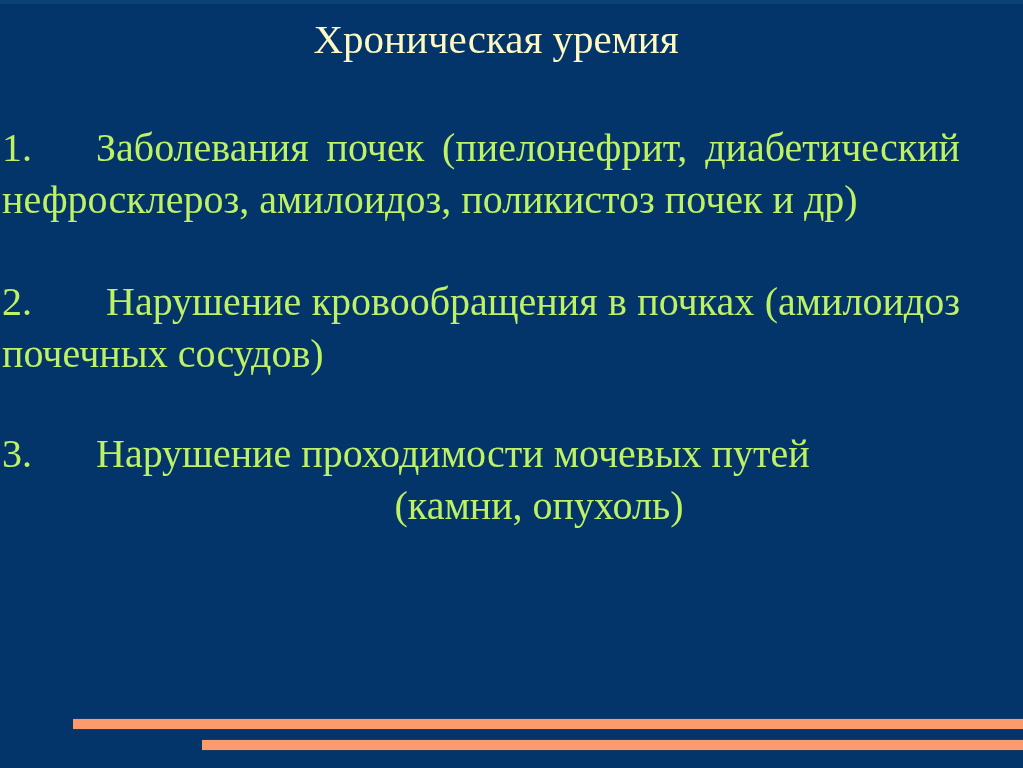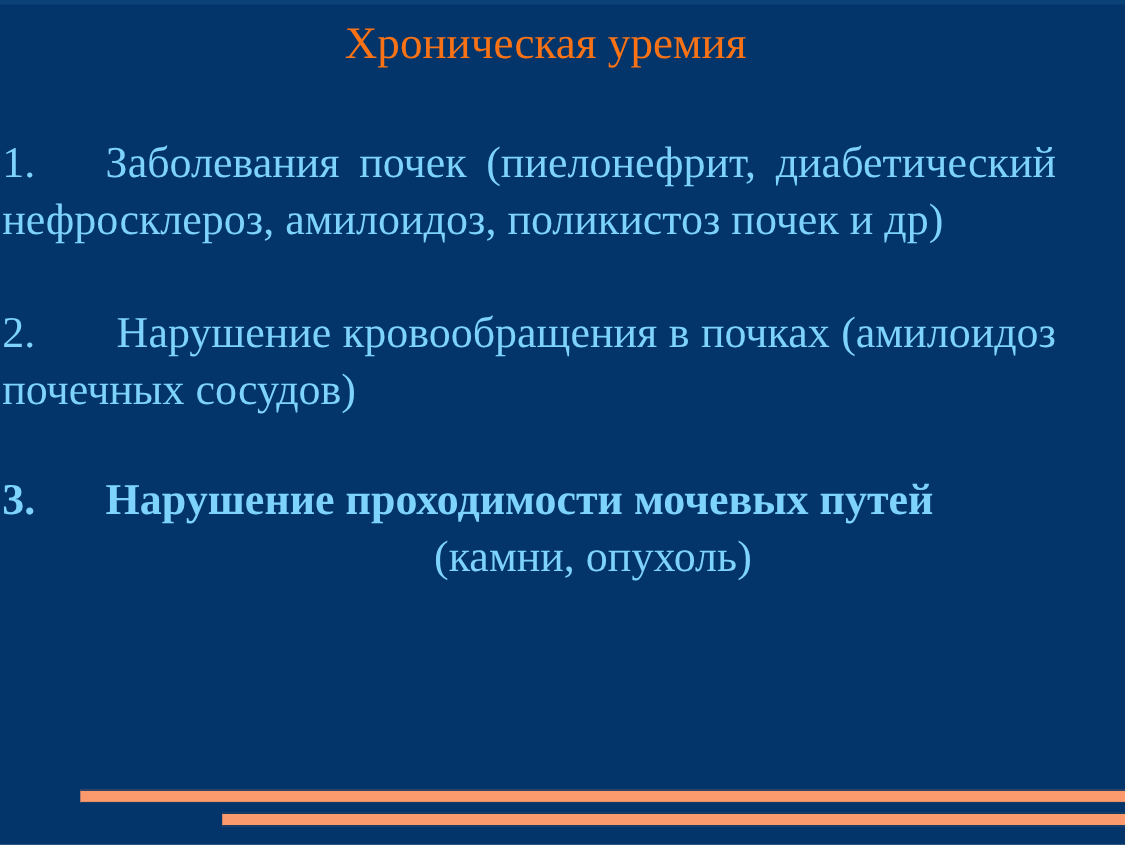--- a/index.html
+++ b/index.html
@@ -31,33 +31,33 @@
     height: 4px;
     background: #0A4176;
   }
 
   .slide-title {
     position: absolute;
     left: 0;
     top: 15px;
     width: 992px;
     text-align: center;
-    color: #f97316;
+    color: #fef9c3;
     font-size: 41px;
     line-height: 48px;
     letter-spacing: 0px;
     white-space: nowrap;
   }
 
   .body-block {
     position: absolute;
     left: 2px;
     top: 122px;
     width: 958px;
-    color: #7dd3fc;
+    color: #bef264;
   }
 
   .para {
     font-size: 40px;
     line-height: 52px;
     text-align: justify;
     text-justify: inter-word;
     margin: 0;
   }
   
@@ -70,21 +70,20 @@
 
   .gap-1 { height: 50px; }
   .gap-2 { height: 48px; }
 
   .para-3-line1 {
     font-size: 40px;
     line-height: 52px;
     margin: 0;
     white-space: nowrap;
     text-align: left;
-    font-weight: bold;
   }
   .para-3-line2 {
     font-size: 40px;
     line-height: 52px;
     margin: 0;
     padding-left: 116px;
     white-space: nowrap;
     text-align: center;
   }
 

